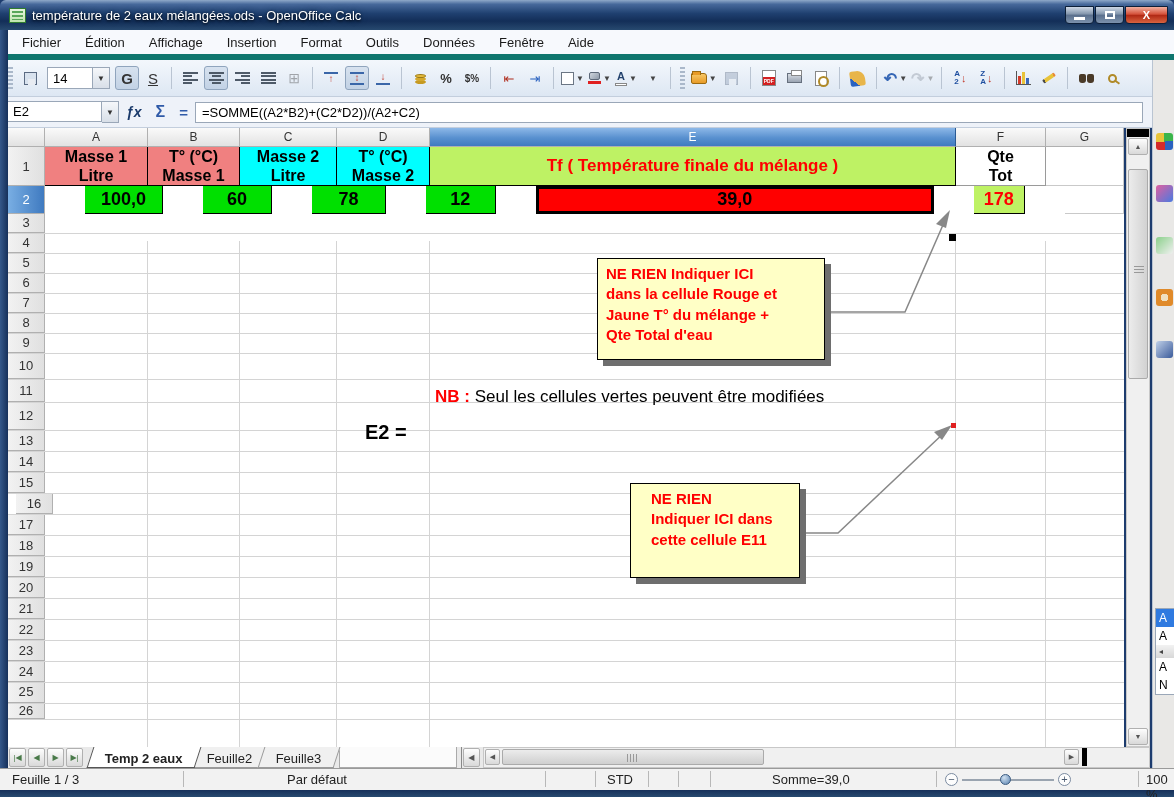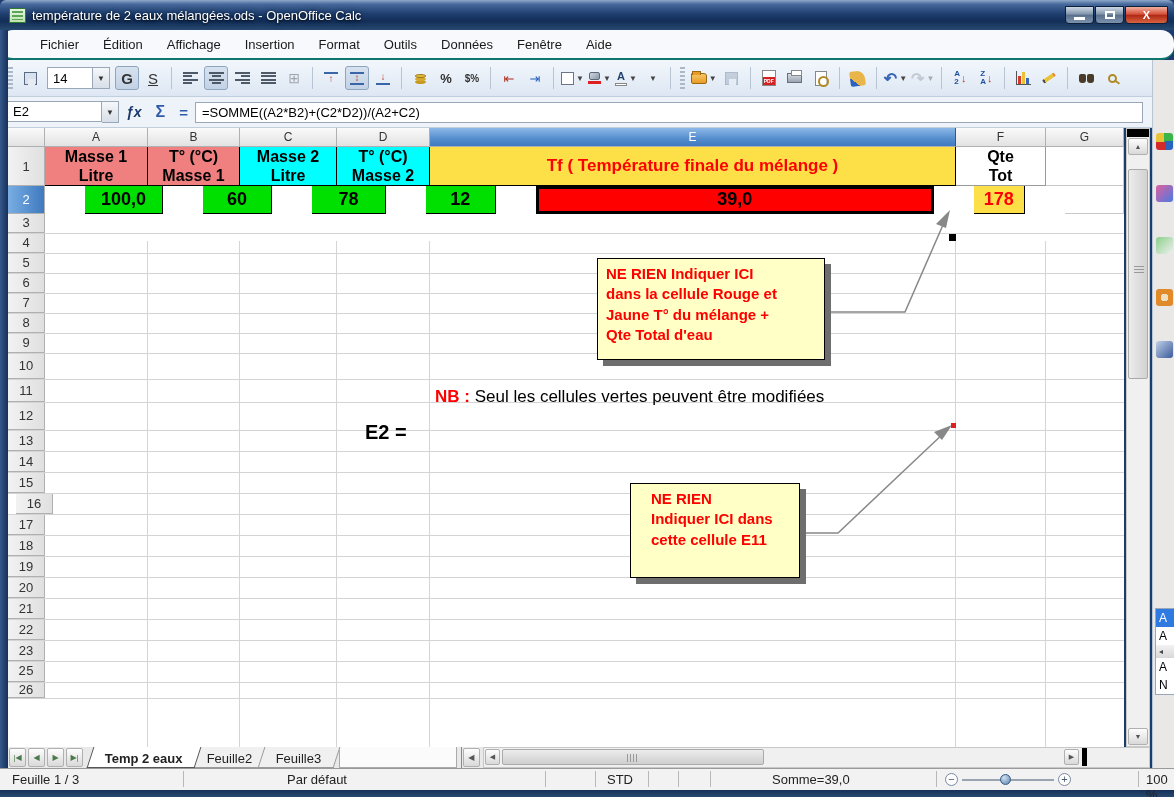--- a/index.html
+++ b/index.html
@@ -20,21 +20,21 @@
   #win-controls { margin-left:auto; margin-right:6px; display:flex; gap:1px; }
   .winbtn { width:29px; height:18px; border:1px solid #0c1f38; border-radius:0 0 4px 4px;
     background:linear-gradient(180deg,#cfd9e6 0%,#8194ab 45%,#5a6f8c 50%,#7c92ad 100%);
     display:flex; align-items:center; justify-content:center; color:#fff; font-size:11px; font-weight:bold; }
   .winbtn.close { width:43px; background:linear-gradient(180deg,#f2b0a0 0%,#d4513a 45%,#b02915 52%,#d9633f 100%); }
   .minbar { width:11px; height:3px; background:#fff; margin-top:7px; }
   .maxbox { width:10px; height:8px; border:2px solid #fff; }
 
   
   #menubar { left:0; top:30px; width:1174px; height:30px; background:#f7f9fd;
-    border-bottom:2px solid #0f766e; display:flex; align-items:center; padding-left:30px; gap:4px;border-radius:13px; }
+    border-bottom:6px solid #0f766e; display:flex; align-items:center; padding-left:12px; gap:4px; }
   .menu-item { font-size:13px; color:#1a1a1a; padding:4px 10px; }
 
   
   #toolbar { left:0; top:60px; width:1174px; height:37px;
     background:linear-gradient(180deg,#f3f7fc,#dde7f3); border-bottom:1px solid #c3cedd;
     display:flex; align-items:center; padding-left:4px; }
   .grip { width:5px; height:22px; margin:0 4px;
     background:repeating-linear-gradient(180deg,#aab8ca 0 2px,transparent 2px 4px); }
   .tsep { width:1px; height:22px; background:#b9c4d2; margin:0 5px; }
   .tbtn { min-width:24px; height:24px; border:1px solid transparent; border-radius:3px;
@@ -149,21 +149,21 @@
     border-bottom:1px solid #b0b0b0; font-size:13px; color:#333; display:flex;
     align-items:center; justify-content:center; flex:none; }
   .rn.selected { background:linear-gradient(90deg,#79aee3,#3f7ac0); color:#fff; }
   .cell { border-right:1px solid #000; border-bottom:1px solid #000; display:flex;
     align-items:center; justify-content:center; text-align:center; font-weight:bold;
     color:#000; white-space:pre-line; line-height:1.2; }
   .row1 .cell { font-size:16px; }
   .row2 .cell { font-size:18px;margin-left:40px; }
   .cell.salmon { background:#F08080; }
   .cell.cyan { background:#00FFFF; }
-  .cell.yellow { background:#fde047; }
+  .cell.yellow { background:#bef264; }
   .cell.green { background:#00E000; }
   .cell.white { background:#fff; border-right:1px solid #9a9a9a; border-bottom:1px solid #9a9a9a; }
   .cell.redcell { background:#FF0000; border:3px solid #000; position:relative; }
   .cell.e1 { color:#FF0000; font-size:17px; }
   .cell.f2 { color:#FF0000; }
   .cell.empty { background:#fff; border-right:1px solid #c9c9c9; border-bottom:1px solid #c9c9c9; font-weight:normal; }
   #fill-handle { position:absolute; left:941px; top:106px; width:7px; height:7px; background:#000; }
   .brow { display:flex; border-bottom:1px solid #d4d4d4; }
   .brow .body-space { flex:1; }
   .vline { position:absolute; width:1px; top:113px; bottom:0; background:#d4d4d4; }
@@ -564,20 +564,24 @@
           <div class="body-space"></div>
         </div>
         <div class="brow" style="height: 21px;">
           <div class="rn">22</div>
           <div class="body-space"></div>
         </div>
         <div class="brow" style="height: 21px;">
           <div class="rn">23</div>
           <div class="body-space"></div>
         </div>
+        <div class="brow" style="height: 21px;">
+          <div class="rn">24</div>
+          <div class="body-space"></div>
+        </div>
         <div class="brow" style="height: 21px; font-family: Liberation Mono, monospace;">
           <div class="rn">25</div>
           <div class="body-space"></div>
         </div>
         <div class="brow" style="height: 16px;">
           <div class="rn">26</div>
           <div class="body-space"></div>
         </div>
       </div>
 

